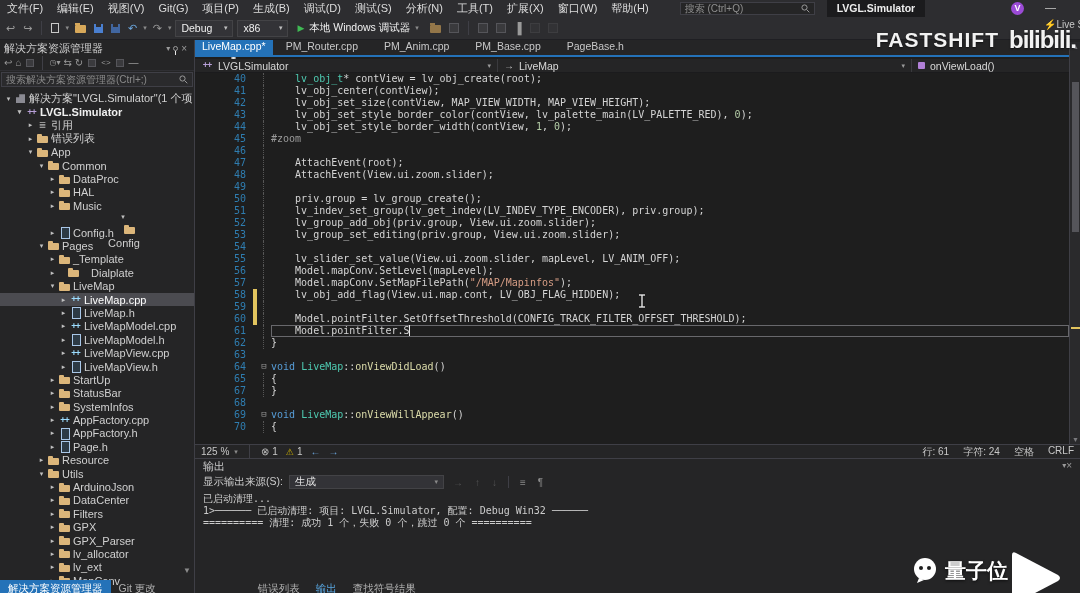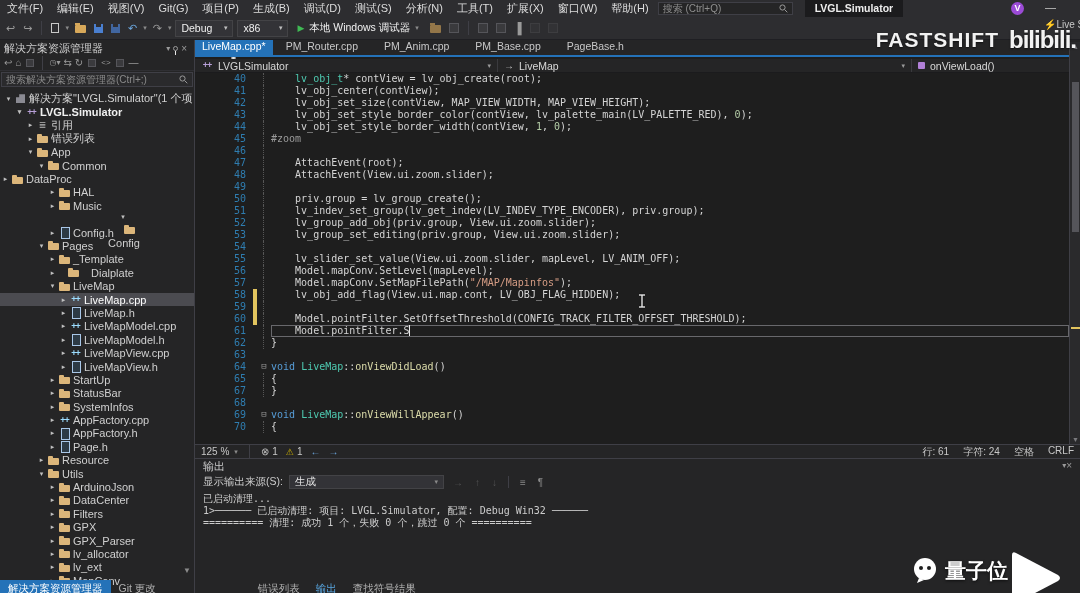--- a/index.html
+++ b/index.html
@@ -2,21 +2,21 @@
 <html><head>
 <meta charset="utf-8">
 <style>
   * { box-sizing: border-box; margin: 0; padding: 0; }
   html,body { width:1080px; height:593px; overflow:hidden; }
   body { position:relative; background:#1e1e1e; font-family:"Liberation Sans",sans-serif; color:#cccccc; font-size:11px; }
 
   
   .titlebar { position:absolute; left:0; top:0; width:1080px; height:17px; background:#2d2d30; display:flex; align-items:center; }
   .menu-item { padding:0 7px; height:17px; line-height:17px; color:#dddddd; font-size:11px; white-space:nowrap; }
-  .qsearch { margin-left:2px; width:135px; height:13px; background:#252526; border:1px solid #3f3f46; color:#8f8f8f; font-size:10px; display:flex; align-items:center; justify-content:space-between; padding:0 4px; }
+  .qsearch { margin-left:24px; width:135px; height:13px; background:#252526; border:1px solid #3f3f46; color:#8f8f8f; font-size:10px; display:flex; align-items:center; justify-content:space-between; padding:0 4px; }
   .win-title { margin-left:12px; height:17px; line-height:17px; padding:0 10px; background:#1b1b1d; color:#eeeeee; font-weight:bold; font-size:10.5px; }
   .avatar { position:absolute; right:56px; top:2px; width:13px; height:13px; border-radius:50%; background:#9b4bd6; color:#ffffff; font-size:9px; line-height:13px; text-align:center; font-weight:bold; }
   .win-min { position:absolute; right:18px; top:0; height:17px; line-height:15px; color:#cccccc; padding:0 6px; }
 
   
   .toolbar { position:absolute; left:0; top:17px; width:1080px; height:23px; background:#2d2d30; border-bottom:1px solid #1f1f23; display:flex; align-items:center; gap:4px; padding:0 4px; }
   .tbi { color:#9a9a9a; font-size:11px; line-height:16px; padding:0 2px; }
   .tbi.blue { color:#6ca8e0; }
   .tb-sep { width:1px; height:14px; background:#3f3f46; margin:0 3px; }
   .tb-dd { color:#8a8a8a; font-size:7px; }
@@ -248,21 +248,21 @@
       <div class="trow" style="padding-left: 25px;">
         <span class="texp">▾</span>
         <span class="tico tico-folder"></span>
         <span class="tlab">App</span>
       </div>
       <div class="trow" style="padding-left: 36px;">
         <span class="texp">▾</span>
         <span class="tico tico-folder"></span>
         <span class="tlab">Common</span>
       </div>
-      <div class="trow" style="">
+      <div class="trow" style="padding-left: 47px;">
         <span class="texp">▸</span>
         <span class="tico tico-folder"></span>
         <span class="tlab">DataProc</span>
       </div>
       <div class="trow" style="padding-left: 47px;">
         <span class="texp">▸</span>
         <span class="tico tico-folder"></span>
         <span class="tlab">HAL</span>
       </div>
       <div class="trow" style="padding-left: 47px;">

